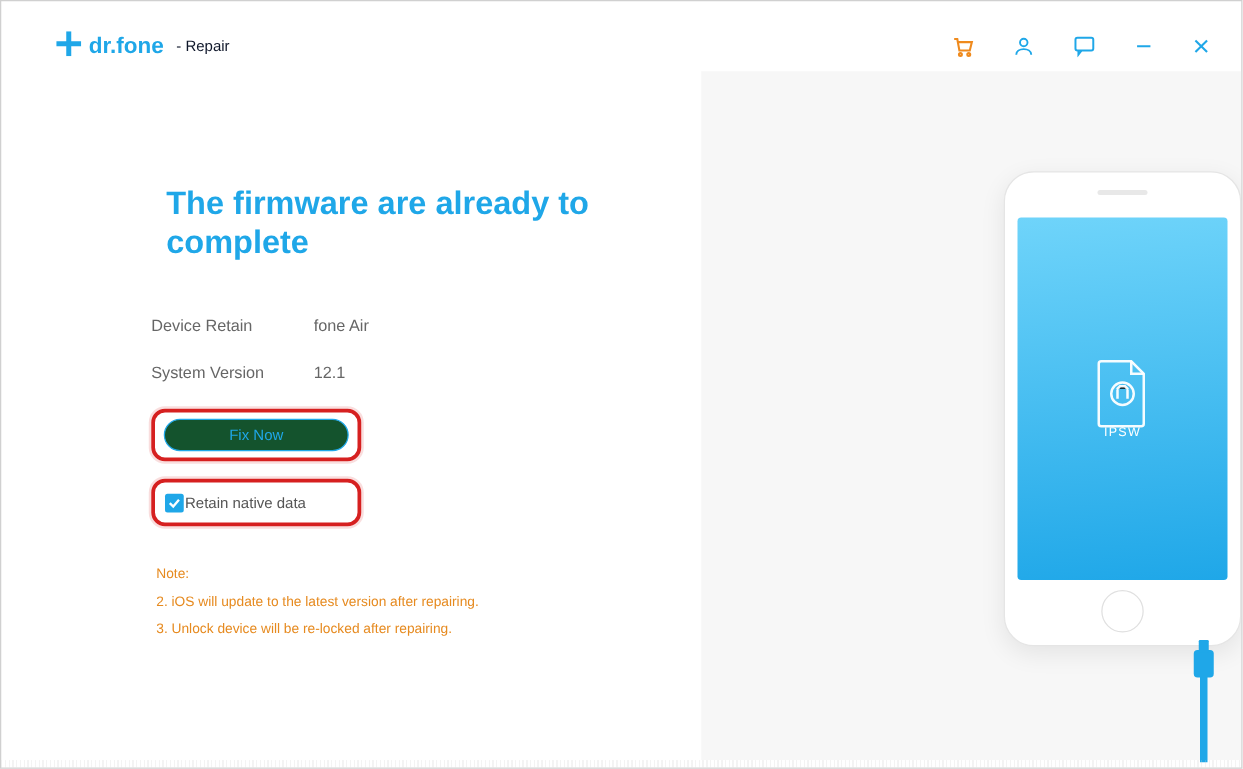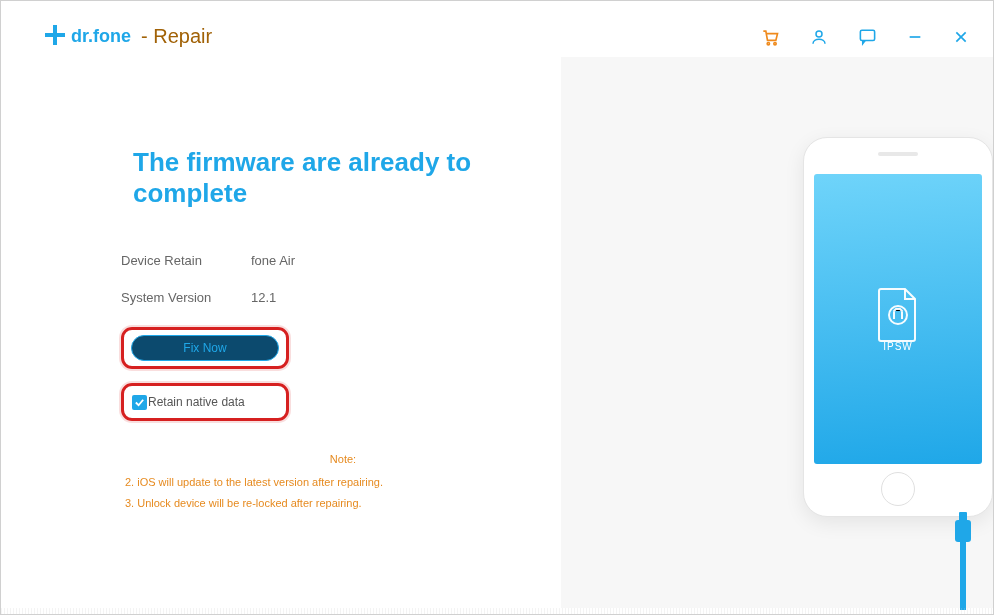--- a/index.html
+++ b/index.html
@@ -29,22 +29,22 @@
     font-size: 22px;
     font-weight: 700;
     line-height: 1;
   }
   .logo .name {
     color: #1fa7e8;
     font-size: 18px;
     font-weight: 700;
   }
   .logo .suffix {
-    color: #a16207;
-    font-size: 20px;
+    color: #0f172a;
+    font-size: 12px;
     font-weight: 400;
     margin-left: 4px;
   }
   .win-controls {
     margin-left: auto;
     display: flex;
     align-items: center;
     gap: 30px;
   }
   .win-controls .ico { cursor: pointer; }
@@ -83,21 +83,21 @@
     display: flex;
     align-items: center;
     justify-content: center;
     box-shadow: 0 0 0 2px rgba(214,32,32,0.15);
   }
   .fix-btn {
     width: 148px;
     height: 26px;
     border: 1px solid #1fa7e8;
     border-radius: 14px;
-    background: #0c4a6e;
+    background: #14532d;
     color: #1fa7e8;
     font-size: 12px;
     cursor: pointer;
     display: flex;
     align-items: center;
     justify-content: center;
   }
 
   .retain-wrap {
     margin-top: 14px;
@@ -128,21 +128,21 @@
     color: #555;
   }
 
   .notes {
     margin-top: 28px;
     margin-left: 4px;
     color: #e68a1f;
     font-size: 11px;
     line-height: 1.9;
   }
-  .notes .nhead { margin-bottom: 2px; text-align: center; }
+  .notes .nhead { margin-bottom: 2px; }
 
   
   .right {
     flex: 1;
     background: #f7f7f7;
     display: flex;
     flex-direction: column;
     align-items: flex-end;
     justify-content: flex-start;
     padding-top: 80px;

